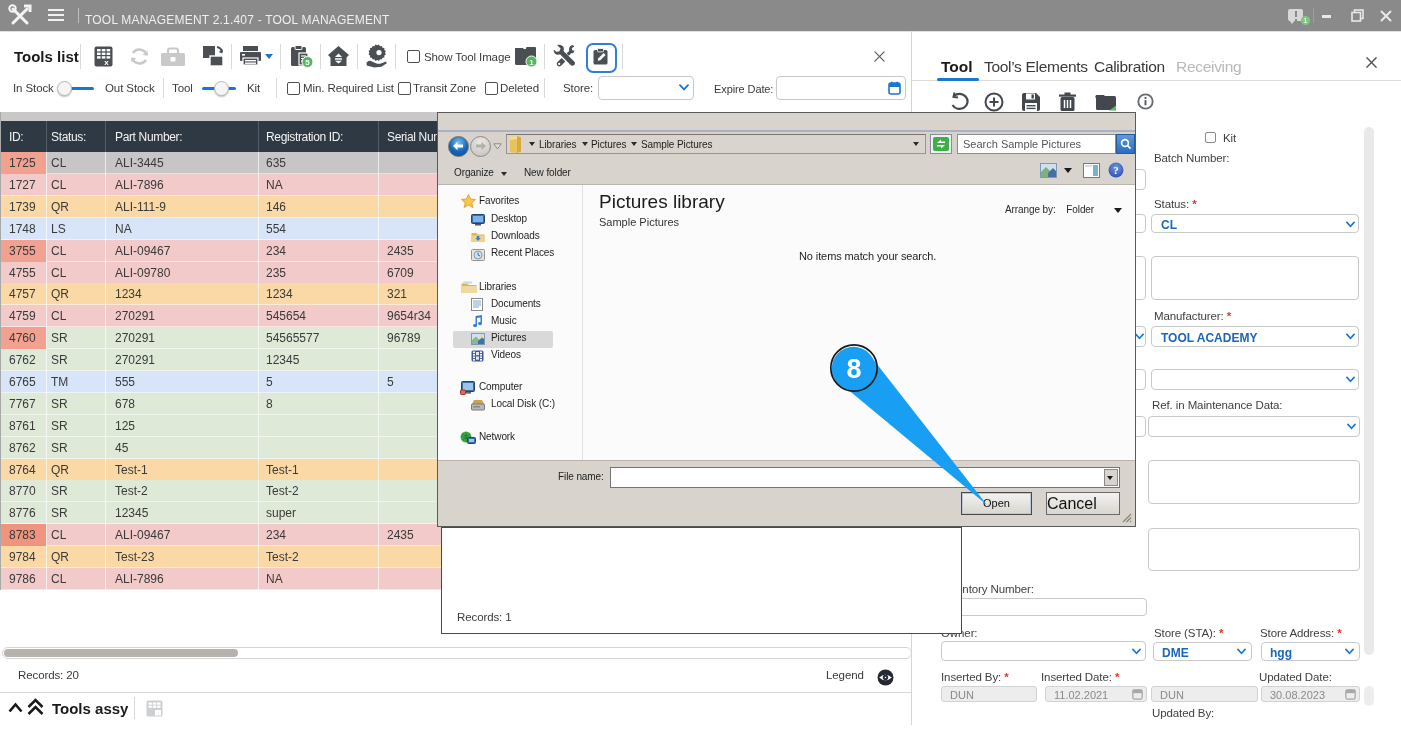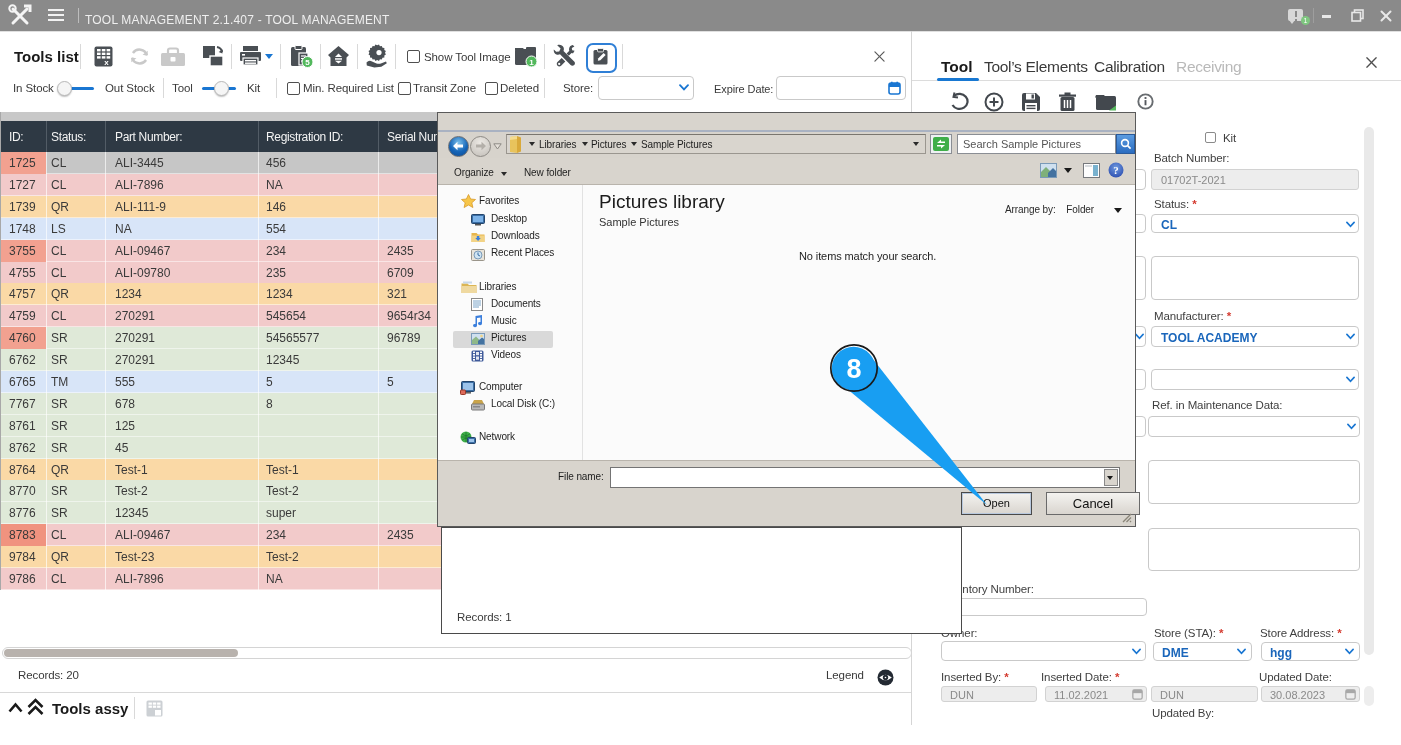--- a/index.html
+++ b/index.html
@@ -207,21 +207,21 @@
  <div class="a" style="left:45px;top:0;width:1px;height:31px;background:#525c66"></div>
  <div class="a" style="left:104px;top:0;width:1px;height:31px;background:#525c66"></div>
  <div class="a" style="left:257px;top:0;width:1px;height:31px;background:#525c66"></div>
  <div class="a" style="left:377px;top:0;width:1px;height:31px;background:#525c66"></div>
 </div>
 <div class="a row gy" style="top:152px">
       <div class="idc sal"></div>
       <span class="c1">1725</span>
       <span class="c2">CL</span>
       <span class="c3">ALI-3445</span>
-      <span class="c4">456</span>
+      <span class="c4">635</span>
     </div>
 <div class="a row pk" style="top:174px">
       <span class="c1">1727</span>
       <span class="c2">CL</span>
       <span class="c3">ALI-7896</span>
       <span class="c4">NA</span>
     </div>
 <div class="a row og" style="top:196px">
       <span class="c1">1739</span>
       <span class="c2">QR</span>
@@ -419,21 +419,20 @@
     </svg>
 <svg class="a" style="left:1137px;top:93px" width="17" height="17" viewBox="0 0 18 18">
       <circle cx="9" cy="9" r="7.6" fill="none" stroke="#686c70" stroke-width="2"></circle>
       <rect x="8" y="7.5" width="2" height="5.5" fill="#55595e"></rect>
       <rect x="8" y="4.3" width="2" height="2" fill="#55595e"></rect>
     </svg>
 
 <div class="a cb" style="left:1205px;top:132px;border-color:#8a8a8a;width:9px;height:9px"></div>
 <div class="a flbl" style="left:1223px;top:132px">Kit</div>
 <div class="a flbl" style="left:1154px;top:152px">Batch Number:</div>
-<div class="a dis" style="left:1151px;top:169px;width:208px;height:21px;line-height:21px"><span style="margin-left:9px">01702T-2021</span></div>
 <div class="a flbl" style="left:1154px;top:198px">Status: <b class="star">*</b></div>
 <div class="a fld" style="left:1151px;top:214px;width:208px;height:19px"></div>
 <div class="a seltxt" style="left:1161px;top:218px">CL</div>
 <svg class="a" style="left:1346px;top:221px" width="9" height="7" viewBox="0 0 10 7" fill="none" stroke="#1976d2" stroke-width="1.8" stroke-linecap="round">
       <path d="M1 1.2 L5 5.4 L9 1.2"></path>
     </svg>
 <div class="a fld" style="left:1151px;top:256px;width:208px;height:44px"></div>
 <div class="a flbl" style="left:1154px;top:310px">Manufacturer: <b class="star">*</b></div>
 <div class="a fld" style="left:1151px;top:326px;width:208px;height:21px"></div>
 <div class="a seltxt" style="left:1161px;top:331px">TOOL ACADEMY</div>
@@ -655,21 +654,21 @@
  <div class="a" style="left:161px;top:103px;font-size:11px;color:#333">Sample Pictures</div>
  <div class="a dtxt" style="left:567px;top:91px;color:#2a2a2a">Arrange by:&nbsp;&nbsp;&nbsp; Folder</div>
  <div class="a" style="left:676px;top:95px;width:0;height:0;border-left:4px solid transparent;border-right:4px solid transparent;border-top:5px solid #1a1a1a"></div>
  <div class="a dtxt" style="left:361px;top:137px;font-size:11px">No items match your search.</div>
  <div class="a" style="left:0;top:347px;width:697px;height:66px;background:#d8d4cd;border-top:1px solid #b9b4ac;box-sizing:border-box"></div>
  <div class="a dtxt" style="left:120px;top:358px">File name:</div>
  <div class="a" style="left:172px;top:354px;width:510px;height:21px;background:#fff;border:1px solid #747474;box-sizing:border-box"></div>
  <div class="a" style="left:666px;top:356px;width:14px;height:17px;background:#d8d4cd;border:1px solid #8a8a8a;box-sizing:border-box"></div>
  <div class="a" style="left:669px;top:363px;width:0;height:0;border-left:3.5px solid transparent;border-right:3.5px solid transparent;border-top:4.5px solid #1a1a1a"></div>
  <div class="a" style="left:523px;top:379px;width:71px;height:23px;background:linear-gradient(180deg,#f4f3f0,#d9d5cf);border:1px solid #494949;box-shadow:inset 0 0 0 1px #b8c8dd;box-sizing:border-box;text-align:center;font-size:11px;color:#111;line-height:21px">Open</div>
- <div class="a" style="left:608px;top:379px;width:94px;height:23px;background:linear-gradient(180deg,#f4f3f0,#d9d5cf);border:1px solid #6a6a6a;box-sizing:border-box;text-align:center;font-size:13px;color:#111;line-height:21px">Cancel</div>
+ <div class="a" style="left:608px;top:379px;width:74px;height:23px;background:linear-gradient(180deg,#f4f3f0,#d9d5cf);border:1px solid #6a6a6a;box-sizing:border-box;text-align:left;font-size:16px;color:#111;line-height:21px">Cancel</div>
  <svg class="a" style="left:683px;top:399px" width="11" height="11" viewBox="0 0 11 11" stroke="#8a8578" stroke-width="1.2">
         <line x1="10" y1="2" x2="2" y2="10"></line>
         <line x1="10" y1="5.5" x2="5.5" y2="10"></line>
         <line x1="10" y1="9" x2="9" y2="10"></line>
       </svg>
 </div>
 <div class="a" style="left:441px;top:527px;width:521px;height:107px;background:#fff;border:1px solid #4a4a4a;box-sizing:border-box"></div>
 <div class="a lbl" style="left:457px;top:611px">Records: 1</div>
 <svg class="a" style="left:820px;top:335px;pointer-events:none" width="200" height="185" viewBox="0 0 200 185">
       <polygon points="20,48 49,19 167,170" fill="#189ef2"></polygon>

